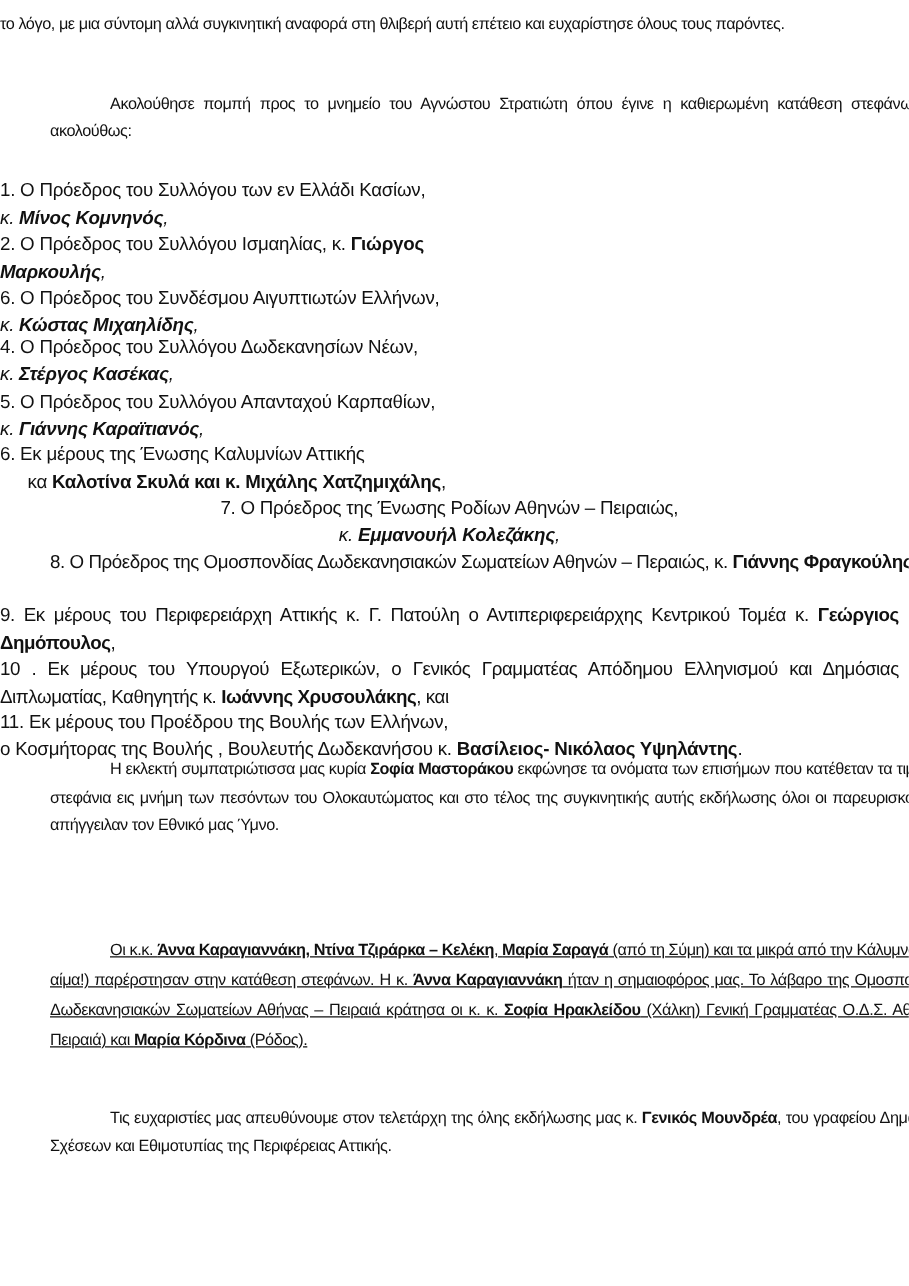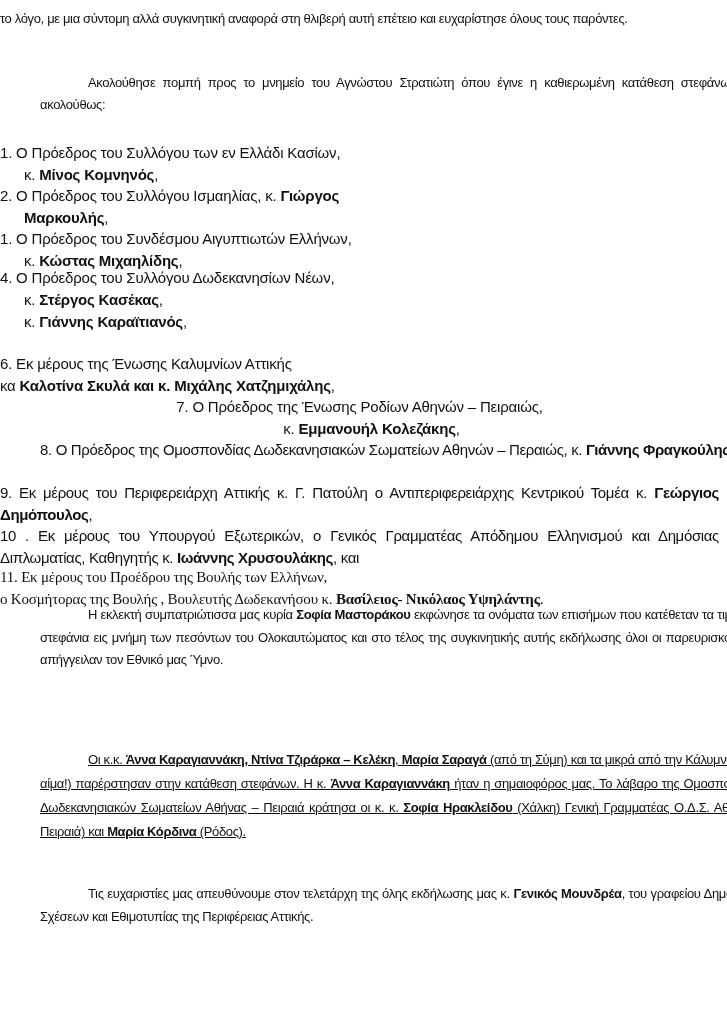--- a/index.html
+++ b/index.html
@@ -5,21 +5,21 @@
   html, body { margin:0; padding:0; background:#ffffff; }
   body { width:727px; height:1029px; overflow:hidden; position:relative;
          font-family:"Liberation Sans", sans-serif; color:#111; }
   .page { position:absolute; left:0; top:0; width:727px; }
   .p { position:absolute; left:0; width:719px; font-size:13px; line-height:22px;
        text-align:justify; text-align-last:left; letter-spacing:-0.35px; }
   .indent { text-indent:48px;padding-left:40px; }
   .li { position:absolute; left:0; width:719px; font-size:15px; line-height:21.5px; letter-spacing:-0.2px; white-space:nowrap; }
   .li.wrap { white-space:normal; text-align:justify; text-align-last:left; letter-spacing:-0.35px; }
   b { font-weight:bold; }
-  .sub { padding-left:24px; }
+  .sub { padding-left:0;font-style:italic; }
 </style>
 </head>
 <body>
 
 <div class="page">
 
   <div class="p" style="top:8px;">
     <span>το λόγο, με μια σύντομη αλλά συγκινητική αναφορά στη θλιβερή αυτή επέτειο και ευχαρίστησε όλους τους παρόντες.</span>
   </div>
 
@@ -33,56 +33,57 @@
       <div>1. Ο Πρόεδρος του  Συλλόγου των εν Ελλάδι Κασίων,</div>
       <div class="sub"><span>κ. </span><b>Μίνος Κομνηνός</b><span>,</span></div>
     </div>
 
     <div class="li" style="top:185px;">
       <div><span>2. Ο Πρόεδρος του  Συλλόγου Ισμαηλίας, κ. </span><b>Γιώργος</b></div>
       <div class="sub"><b>Μαρκουλής</b><span>,</span></div>
     </div>
 
     <div class="li" style="top:228px;">
-      <div>1. Ο Πρόεδρος του  Συνδέσμου Αιγυπτιωτών Ελλήνων,</div>
+      <div>6. Ο Πρόεδρος του  Συνδέσμου Αιγυπτιωτών Ελλήνων,</div>
       <div class="sub"><span>κ. </span><b>Κώστας Μιχαηλίδης</b><span>,</span></div>
     </div>
 
     <div class="li" style="top:267px;">
       <div>4.  Ο Πρόεδρος του  Συλλόγου Δωδεκανησίων Νέων,</div>
       <div class="sub"><span>κ. </span><b>Στέργος Κασέκας</b><span>,</span></div>
     </div>
 
     <div class="li" style="top:311px;">
+      <div>5. Ο Πρόεδρος του  Συλλόγου Απανταχού Καρπαθίων,</div>
       <div class="sub"><span>κ. </span><b>Γιάννης Καραϊτιανός</b><span>,</span></div>
     </div>
 
     <div class="li" style="top:353px;">
       <div>6. Εκ μέρους της Ένωσης Καλυμνίων Αττικής</div>
-      <div style=""><span>κα </span><b>Καλοτίνα Σκυλά και κ. Μιχάλης Χατζημιχάλης</b><span>,</span></div>
+      <div style="padding-left:22px;"><span>κα </span><b>Καλοτίνα Σκυλά και κ. Μιχάλης Χατζημιχάλης</b><span>,</span></div>
     </div>
 
     <div class="li" style="top:396px;text-align:center;">
       <div>7. Ο Πρόεδρος της Ένωσης Ροδίων Αθηνών – Πειραιώς,</div>
       <div class="sub"><span>κ. </span><b>Εμμανουήλ Κολεζάκης</b><span>,</span></div>
     </div>
 
     <div class="li wrap" style="top:439px;margin-left:40px;">
       <span>8. Ο Πρόεδρος της Ομοσπονδίας Δωδεκανησιακών Σωματείων Αθηνών – Περαιώς, κ.  </span><b>Γιάννης Φραγκούλης</b><span>,</span>
     </div>
 
     <div class="li wrap" style="top:482px;">
       <span>9. Εκ μέρους του Περιφερειάρχη Αττικής κ. Γ. Πατούλη ο Αντιπεριφερειάρχης Κεντρικού Τομέα κ. </span><b>Γεώργιος Δημόπουλος</b><span>,</span>
     </div>
 
     <div class="li wrap" style="top:525px;">
       <span>10 . Εκ μέρους του Υπουργού Εξωτερικών, ο Γενικός Γραμματέας Απόδημου Ελληνισμού και Δημόσιας  Διπλωματίας, Καθηγητής   κ. </span><b>Ιωάννης Χρυσουλάκης</b><span>, και</span>
     </div>
 
-    <div class="li" style="top:567px;font-family:Liberation Serif, serif;">
+    <div class="li" style="top:567px;">
       <div>11. Εκ μέρους του Προέδρου της Βουλής των Ελλήνων,</div>
       <div><span> ο Κοσμήτορας της Βουλής , Βουλευτής Δωδεκανήσου  κ. </span><b>Βασίλειος- Νικόλαος Υψηλάντης</b><span>.</span></div>
     </div>
   </div>
 
   <div class="p indent" style="top:604px; line-height:22.5px;">
     <span>Η εκλεκτή συμπατριώτισσα μας κυρία </span><b>Σοφία Μαστοράκου</b><span> εκφώνησε τα ονόματα των επισήμων που κατέθεταν τα τιμητικά στεφάνια εις μνήμη των πεσόντων του Ολοκαυτώματος και στο τέλος της συγκινητικής αυτής εκδήλωσης όλοι οι παρευρισκόμενοι απήγγειλαν τον Εθνικό μας Ύμνο.</span>
   </div>
 
   <div class="p indent" style="top:748px; line-height:24px;text-decoration:underline;">

